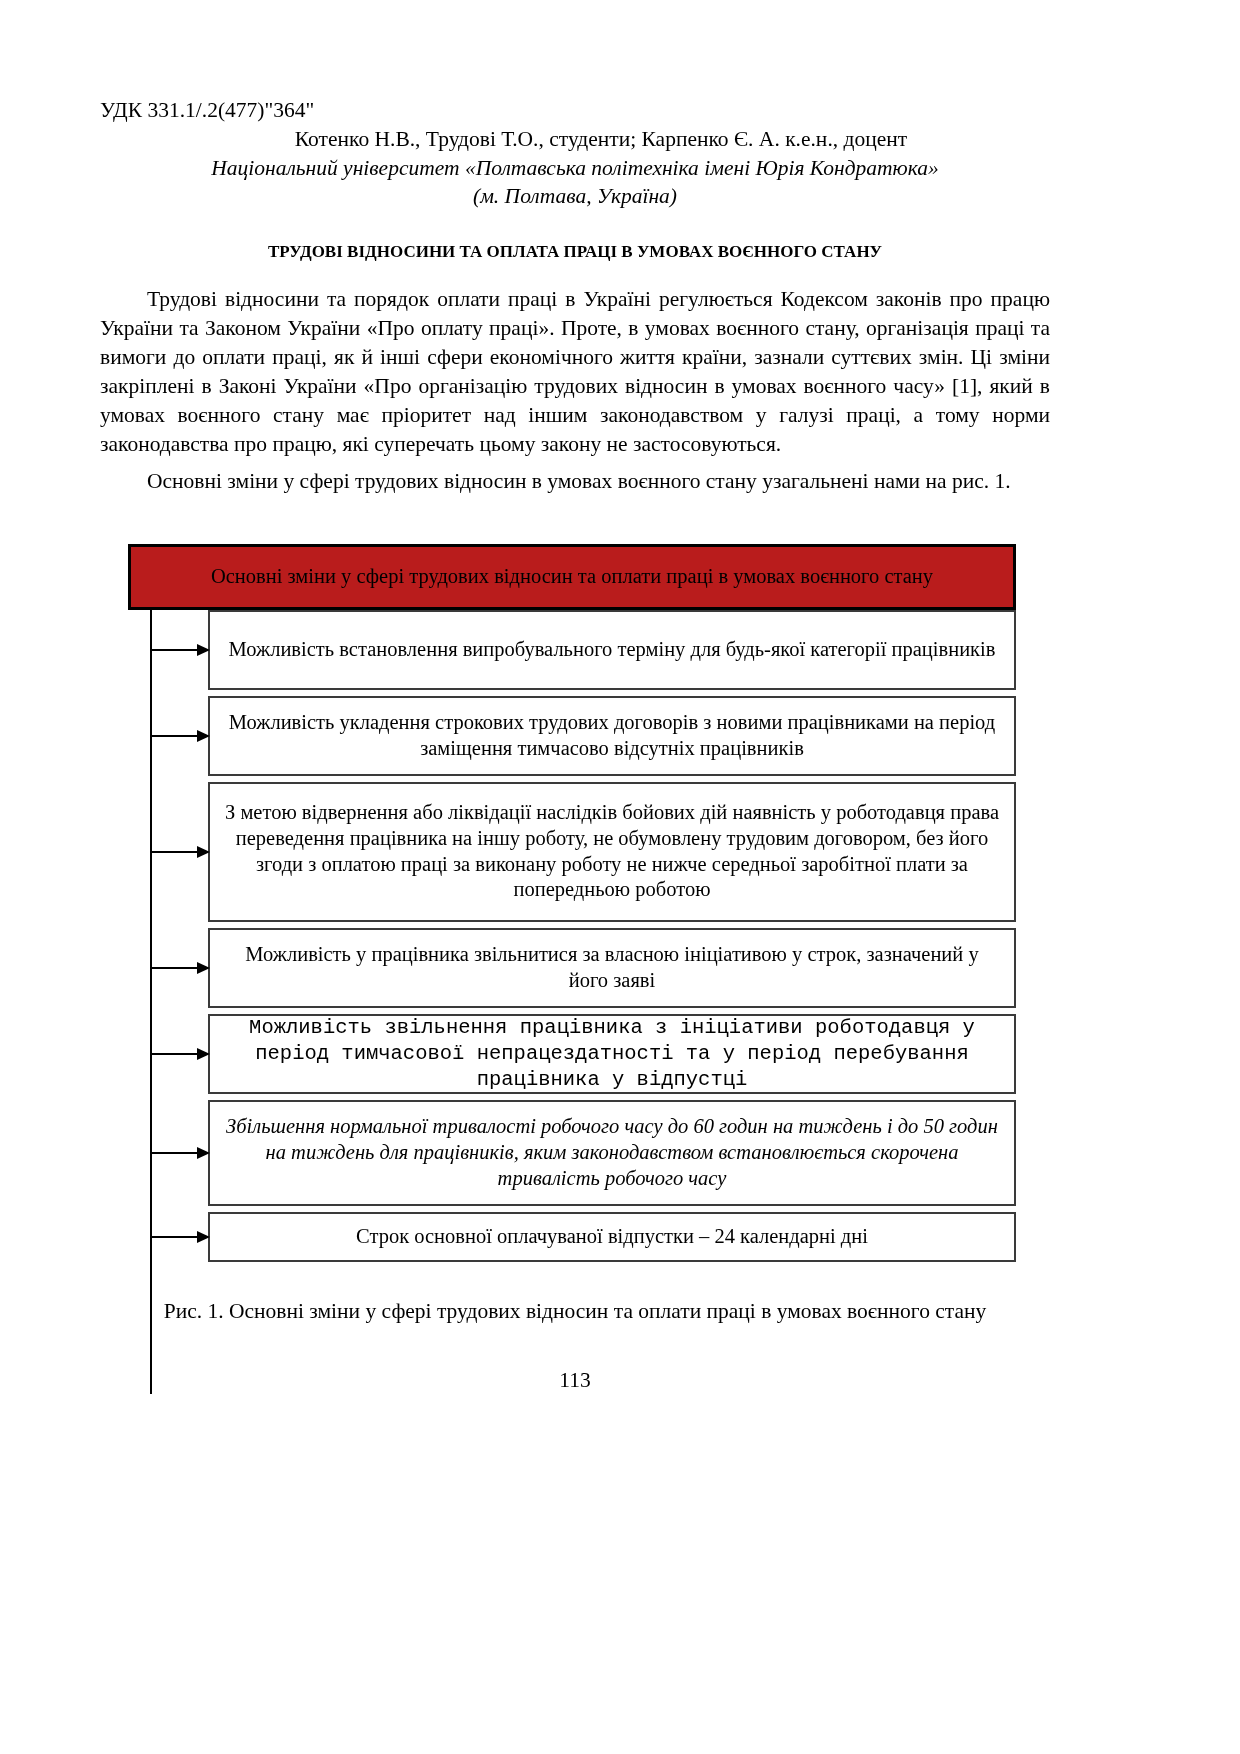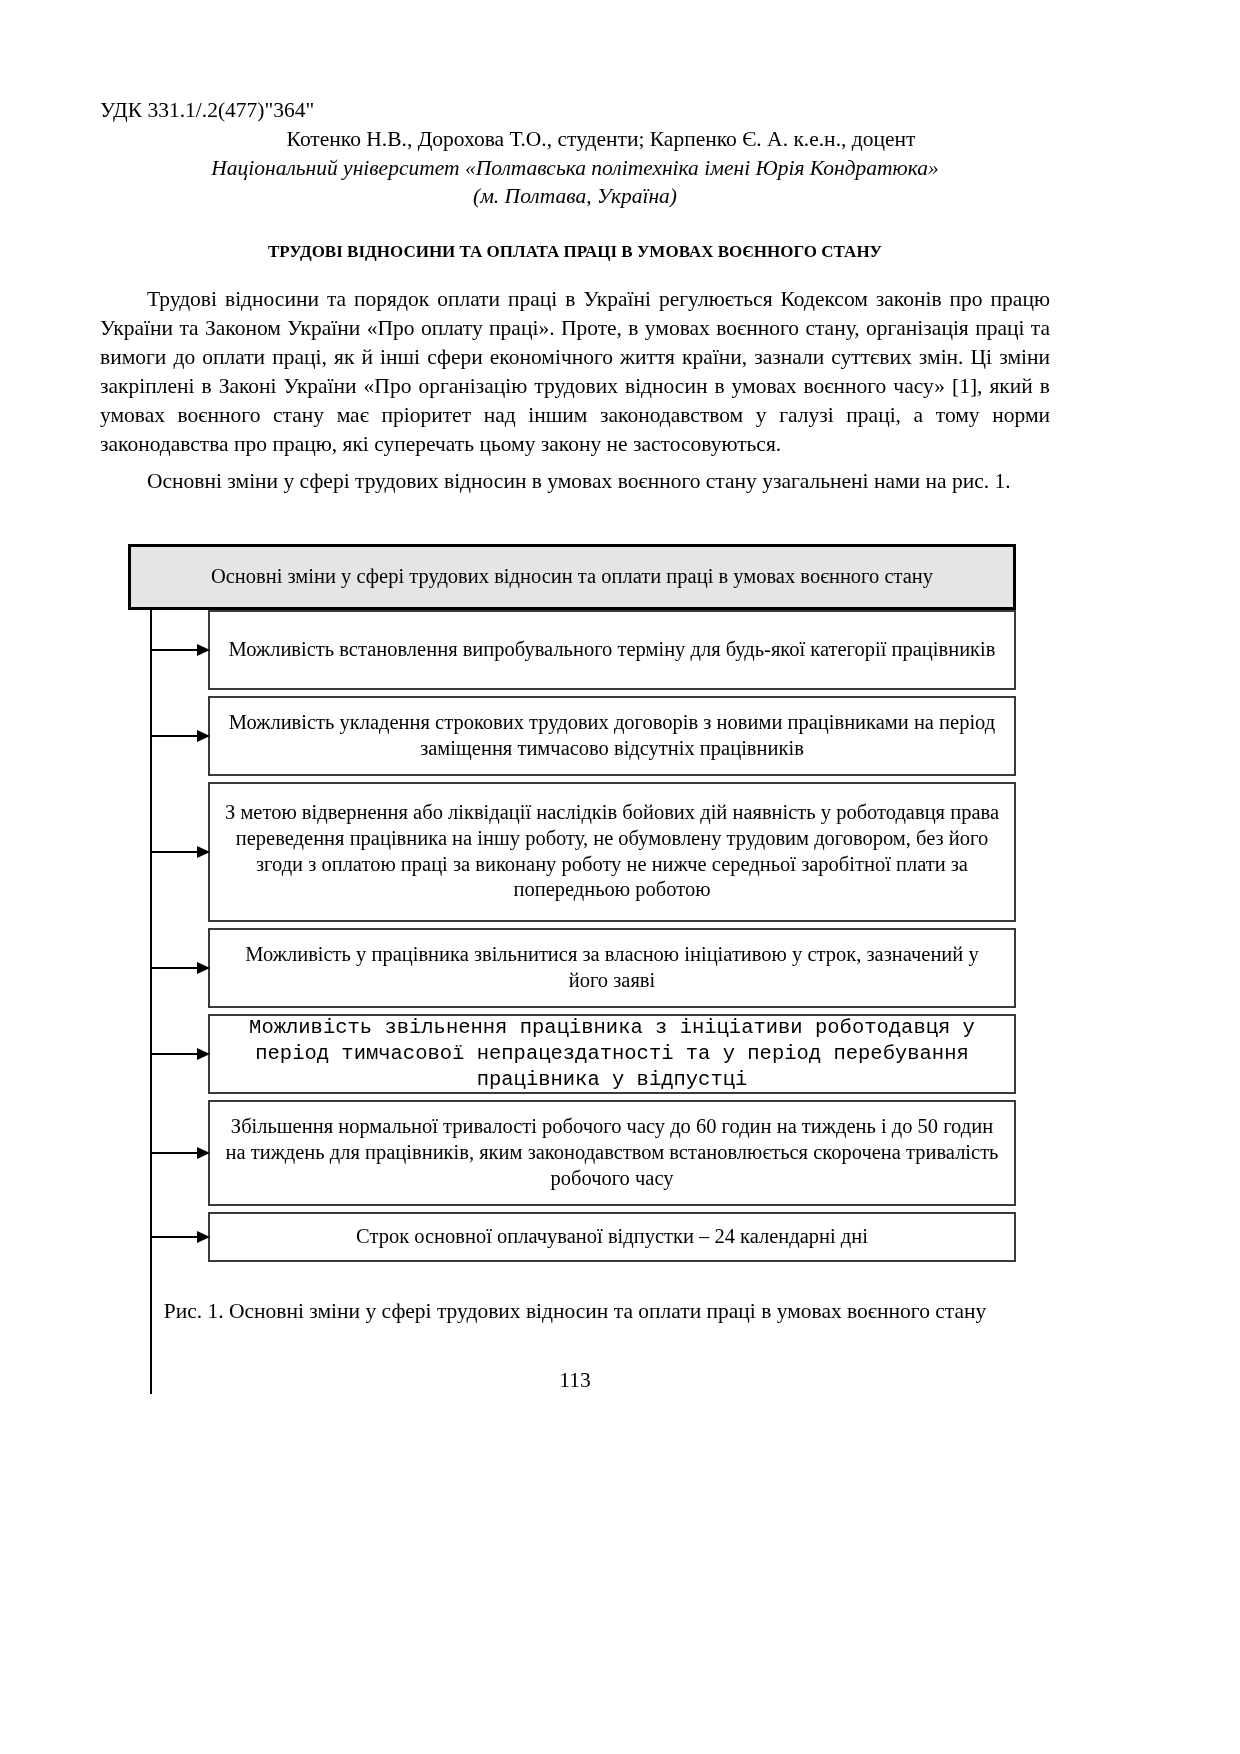--- a/index.html
+++ b/index.html
@@ -83,21 +83,21 @@
     border: 3.5px solid #000;
     width: 100%;
     height: 66px;
     display: flex;
     align-items: center;
     justify-content: center;
     text-align: center;
     font-size: 20.5px;
     padding: 0 12px;
     line-height: 1.2;
-    background: #e5e5e5;
+    background: #b91c1c;
     position: relative;
     z-index: 2;
   }
   .fig-body {
     position: relative;
     padding-left: 80px;
     box-sizing: border-box;
   }
   
   .spine {
@@ -166,21 +166,21 @@
     text-align: center;
   }
 </style>
 </head>
 <body>
 
 <div class="page">
   <div class="content">
 
     <div class="udk">УДК 331.1/.2(477)"364"</div>
-    <div class="authors">Котенко Н.В., Дорохова Т.О., студенти; Карпенко Є. А.  к.е.н., доцент</div>
+    <div class="authors">Котенко Н.В., Трудові Т.О., студенти; Карпенко Є. А.  к.е.н., доцент</div>
     <div class="affiliation">Національний університет «Полтавська політехніка імені Юрія Кондратюка»</div>
     <div class="city">(м. Полтава, Україна)</div>
 
     <div class="title">ТРУДОВІ ВІДНОСИНИ ТА ОПЛАТА ПРАЦІ В УМОВАХ ВОЄННОГО СТАНУ</div>
 
     <div class="para">Трудові відносини та порядок оплати праці в Україні регулюється Кодексом законів про працю України та Законом України «Про  оплату праці». Проте, в умовах воєнного стану, організація праці та вимоги до оплати праці, як й інші сфери економічного життя країни, зазнали суттєвих змін. Ці зміни закріплені в Законі України «Про організацію трудових відносин в умовах воєнного часу» [1], який в умовах воєнного стану має пріоритет над іншим законодавством у галузі праці, а тому норми законодавства про працю, які суперечать цьому закону не застосовуються.</div>
     <div class="para tight">Основні зміни у сфері трудових відносин в умовах воєнного стану узагальнені нами на рис. 1.</div>
 
     <div class="figure">
       <div class="fig-head">
@@ -223,21 +223,21 @@
         </div>
 
         <div class="node" style="height:80px;font-family:Liberation Mono, monospace;">
           <span class="arrow">
               <span class="shaft"></span>
               <span class="head"></span>
             </span>
           <span class="txt">Можливість  звільнення працівника з ініціативи роботодавця у період тимчасової непрацездатності та у період перебування працівника у відпустці</span>
         </div>
 
-        <div class="node" style="height:106px;">
+        <div class="node" style="height:106px;font-style:italic;">
           <span class="arrow">
               <span class="shaft"></span>
               <span class="head"></span>
             </span>
           <span class="txt">Збільшення нормальної тривалості робочого часу до 60 годин на тиждень і до 50  годин на тиждень для працівників, яким законодавством встановлюється скорочена тривалість робочого часу</span>
         </div>
 
         <div class="node" style="height:50px;">
           <span class="arrow">
               <span class="shaft"></span>

